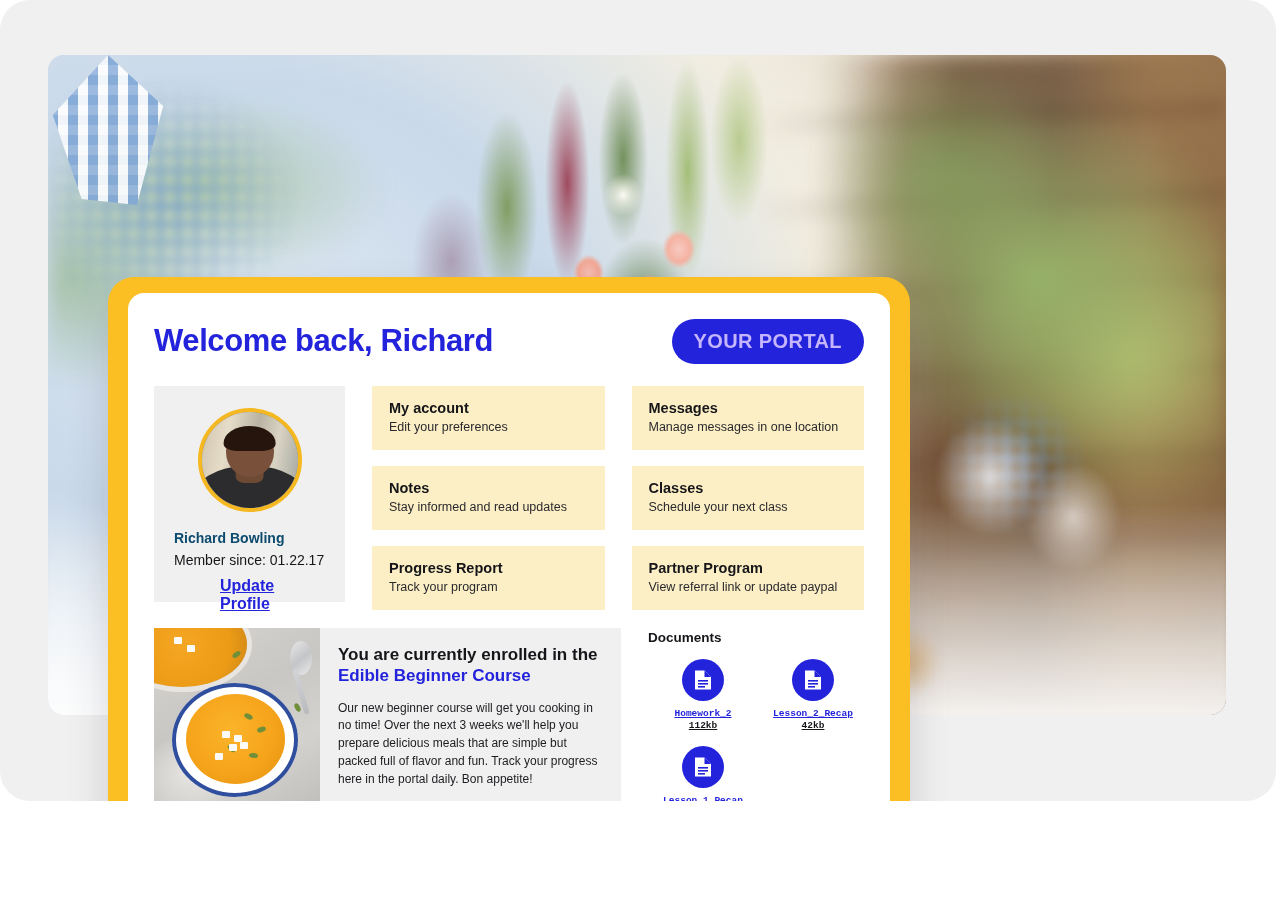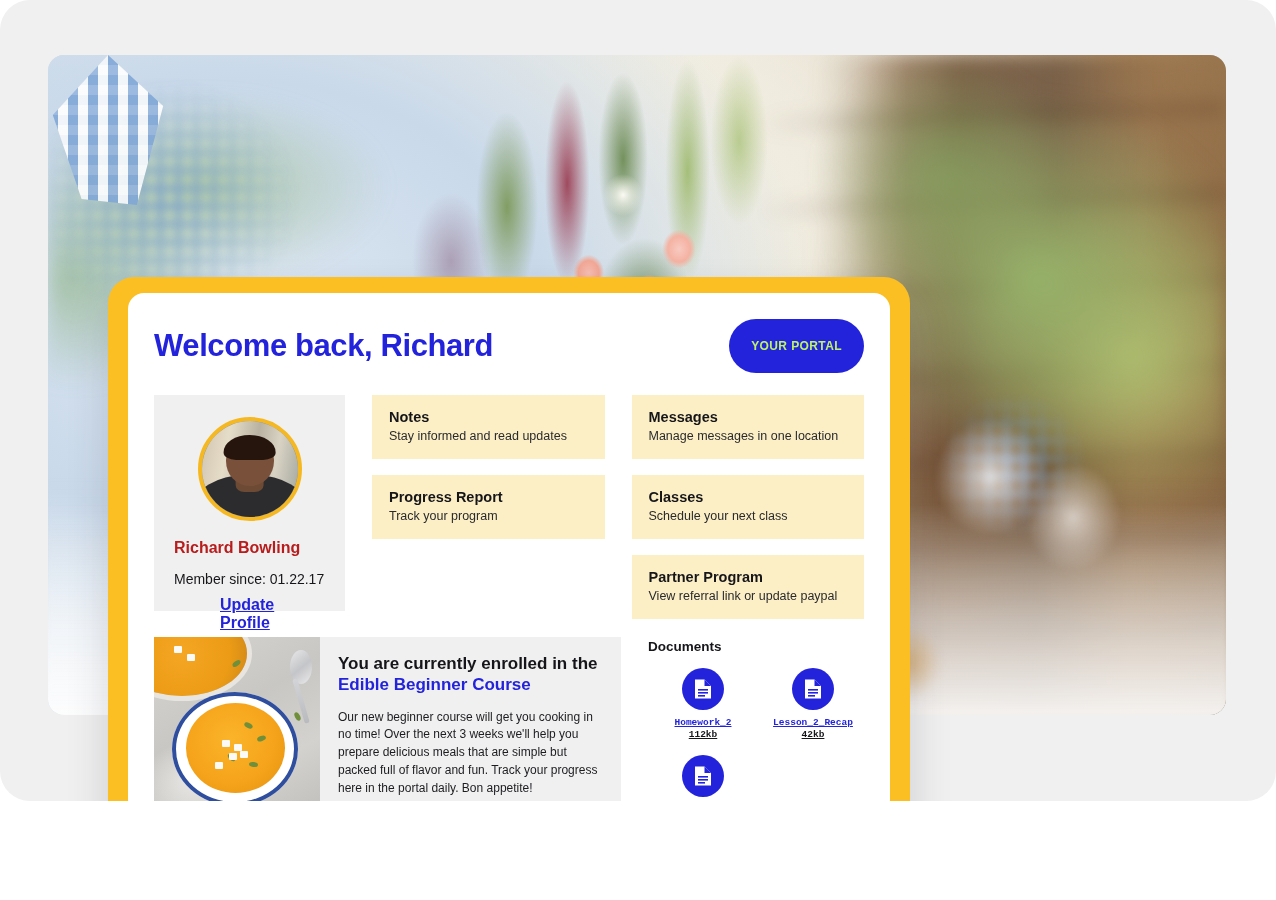--- a/index.html
+++ b/index.html
@@ -158,28 +158,28 @@
   }
   #welcome-title {
     font-size: 31px;
     font-weight: 700;
     color: #2323dc;
     letter-spacing: -0.4px;
     line-height: 1.1;
   }
   #portal-button {
     background: #2323dc;
-    color: #bef264;
+    color: #c4b5fd;
     border: none;
     border-radius: 999px;
     font-family: "Liberation Sans", sans-serif;
-    font-size: 12px;
+    font-size: 20px;
     font-weight: 700;
     letter-spacing: .4px;
-    padding: 20px 22px;
+    padding: 11px 22px;
     cursor: pointer;
     white-space: nowrap;
   }
 
   
   #upper-grid {
     display: grid;
     grid-template-columns: 191px 1fr 1fr;
     column-gap: 27px;
     align-items: start;
@@ -226,24 +226,24 @@
     border-radius: 46% 46% 48% 48% / 42% 42% 56% 56%;
   }
   #avatar .hair {
     position: absolute; left: 50%; top: 15%;
     width: 55%; height: 26%;
     transform: translateX(-50%);
     background: #25150d;
     border-radius: 50% 50% 24% 24% / 70% 70% 30% 30%;
   }
   #profile-name {
-    font-size: 16px;
-    font-weight: 700;
-    color: #b91c1c;
-    margin-bottom: 14px;
+    font-size: 14px;
+    font-weight: 700;
+    color: #0c4a6e;
+    margin-bottom: 6px;
   }
   #profile-member-since {
     font-size: 14px;
     color: #16161a;
     margin-bottom: 9px;
   }
   #update-profile-link {
     font-size: 16px;
     font-weight: 700;
     color: #2323dc;
@@ -447,20 +447,24 @@
             <div class="neck"></div>
             <div class="head"></div>
             <div class="hair"></div>
           </div>
           <div id="profile-name">Richard Bowling</div>
           <div id="profile-member-since">Member since: 01.22.17</div>
           <a id="update-profile-link">Update Profile</a>
         </div>
 
         <div class="tile-col">
+          <div class="tile">
+            <div class="tile-title">My account</div>
+            <div class="tile-sub">Edit your preferences</div>
+          </div>
           <div class="tile">
             <div class="tile-title">Notes</div>
             <div class="tile-sub">Stay informed and read updates</div>
           </div>
           <div class="tile">
             <div class="tile-title">Progress Report</div>
             <div class="tile-sub">Track your program</div>
           </div>
         </div>
 

